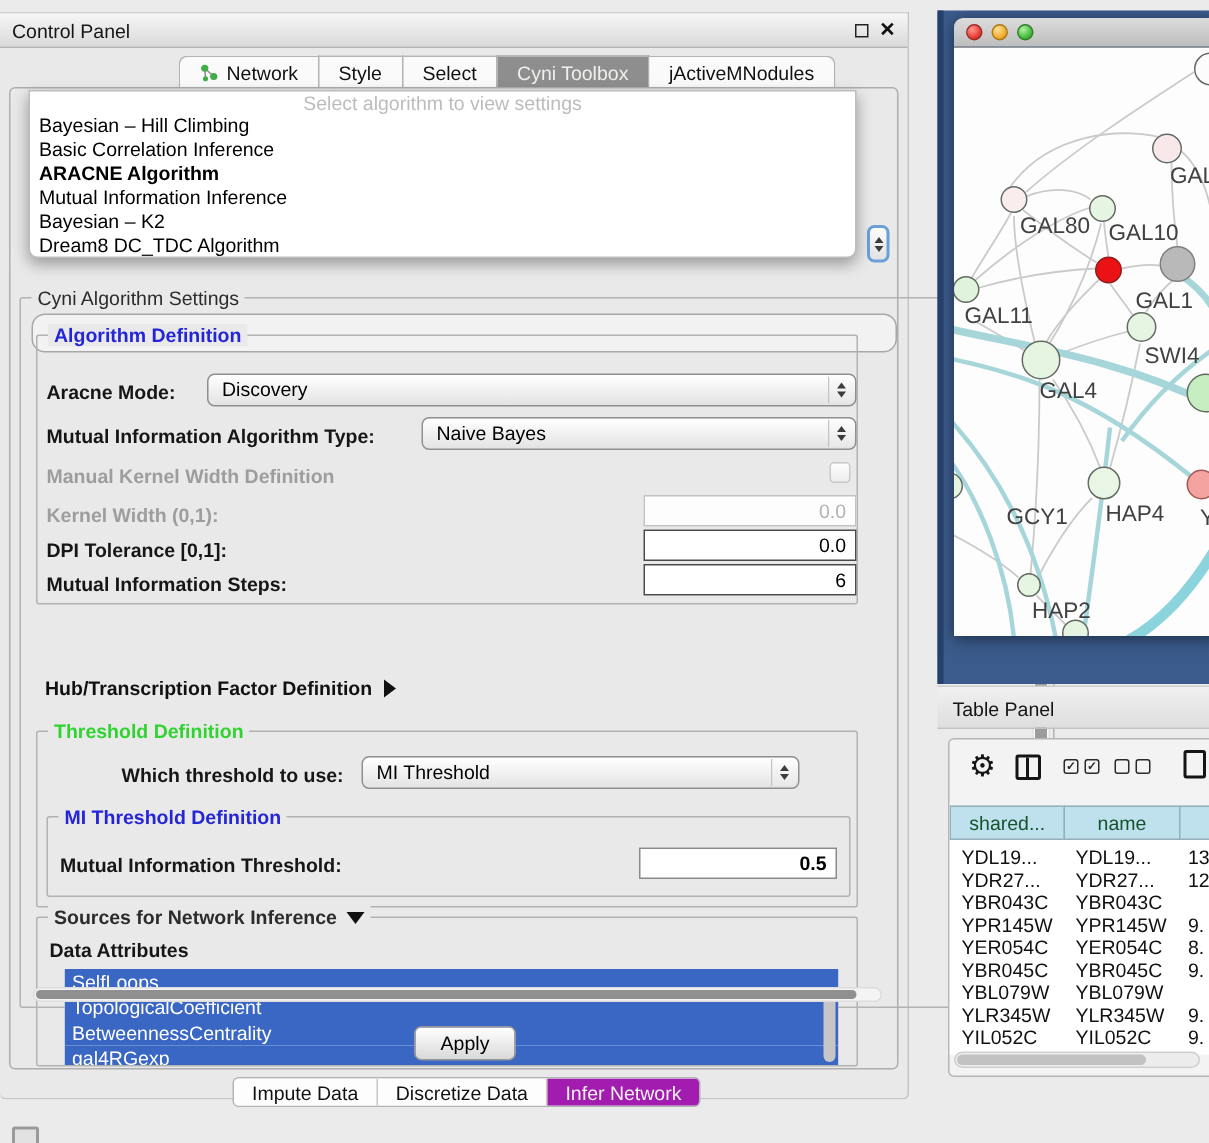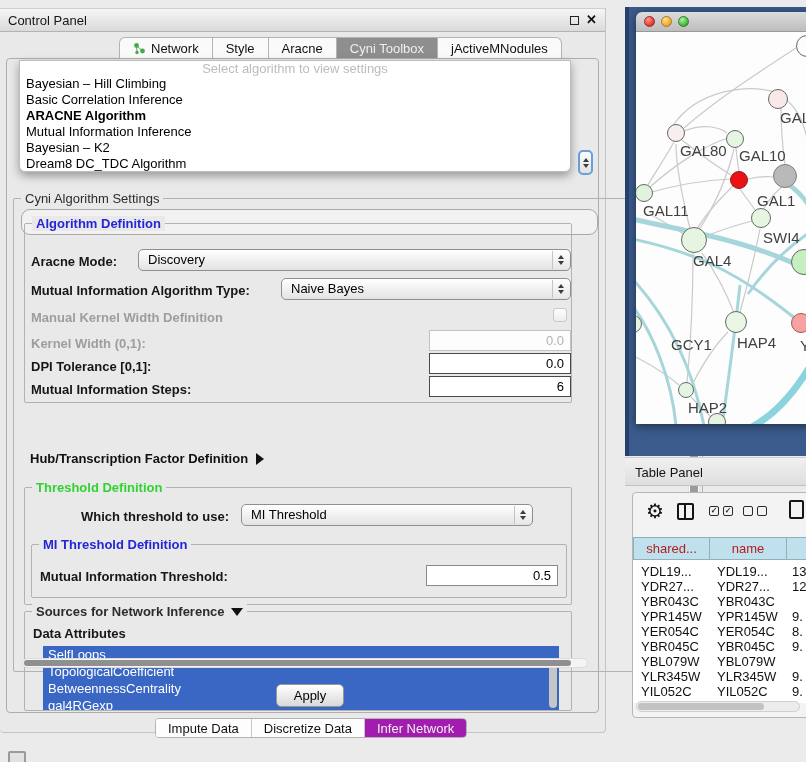--- a/index.html
+++ b/index.html
@@ -55,21 +55,21 @@
            background:linear-gradient(#ffffff,#e3e3e3); font-size:13px; line-height:20px; padding-left:9px; color:#000; }
   .spin { position:absolute; right:1px; top:1px; bottom:1px; width:17px; border-left:1px solid #c3c3c3;
           display:flex; flex-direction:column; align-items:center; justify-content:center; gap:2px;
           background:linear-gradient(#fcfcfc,#e8e8e8); border-radius:0 4px 4px 0; }
   .tri-up { width:0; height:0; border-left:3.5px solid transparent; border-right:3.5px solid transparent; border-bottom:4.5px solid #3c3c3c; }
   .tri-dn { width:0; height:0; border-left:3.5px solid transparent; border-right:3.5px solid transparent; border-top:4.5px solid #3c3c3c; }
 
   .txt { position:absolute; height:21px; border:1px solid #4a4a4a; background:#fff; font-size:13px;
          text-align:right; padding:0 6px; line-height:19px; color:#000; }
   .txt.dis { border:1px solid #c2c2c2; color:#b2b2b2; background:#fdfdfd; }
-  .txt.mid { border:1px solid #8a8a8a; }
+  .txt.mid { border:1px solid #8a8a8a;font-weight:bold; }
 
   .chk { position:absolute; width:14px; height:14px; border:1px solid #c9c9c9; border-radius:3px;
          background:linear-gradient(#fefefe,#ececec); }
 
   .arrow-right { display:inline-block; width:0; height:0; border-top:6px solid transparent; border-bottom:6px solid transparent;
                  border-left:8px solid #111; margin-left:8px; vertical-align:-2px; }
   .arrow-down  { display:inline-block; width:0; height:0; border-left:6px solid transparent; border-right:6px solid transparent;
                  border-top:8px solid #111; margin-left:6px; vertical-align:0px; }
 
   .attr-list { position:absolute; background:#ffffff; overflow:hidden; }
@@ -114,21 +114,21 @@
               border:1px solid #b6b6b6; border-radius:4px; overflow:hidden; }
   .tp-toolbar { position:absolute; left:0; top:0; width:100%; height:44px; }
   .gear { position:absolute; left:13px; top:7px; font-size:20px; color:#151515; line-height:22px; }
   .colicon { position:absolute; left:44px; top:10px; width:17px; height:17px; border:2.4px solid #151515; border-radius:2px; }
   .colicon::after { content:""; position:absolute; left:5px; top:0; width:2.4px; height:100%; background:#151515; }
   .cbico { position:absolute; top:13px; width:10px; height:10px; border:1.6px solid #2a2a2a; border-radius:2px;
            font-size:8px; line-height:8px; text-align:center; color:#2a2a2a; font-weight:bold; }
   .docico { position:absolute; left:156px; top:7px; width:15px; height:19px; border:2.2px solid #151515; border-radius:2px; background:#f3f3f3; }
   .tp-table { position:absolute; left:0; top:44px; width:100%; height:166px; background:#fff; }
   .th { position:absolute; top:0; height:23px; background:#bfe1ee; border:1px solid #94aeba; font-size:13px;
-        text-align:center; line-height:21px; color:#b91c1c; }
+        text-align:center; line-height:21px; color:#14532d; }
   .td { position:absolute; font-size:13px; color:#111; white-space:nowrap; }
   .tp-htrack { position:absolute; left:3px; bottom:5px; width:164px; height:11px; background:#ececec; border:1px solid #cfcfcf; border-radius:6px; }
   .tp-hthumb { position:absolute; left:1px; top:1px; width:78%; height:7px; background:#c2c2c2; border-radius:4px; }
 </style>
 </head>
 <body>
 
 <div id="app">
 
   <div class="cp-window">
@@ -146,21 +146,21 @@
           <circle cx="3.5" cy="3.5" r="2.4" fill="#3fae47"></circle>
           <circle cx="9.5" cy="9" r="2.4" fill="#3fae47"></circle>
           <circle cx="4" cy="10.5" r="1.7" fill="#3fae47"></circle>
         </svg>
         <span>Network</span>
       </div>
       <div class="tab">
           <span>Style</span>
         </div>
       <div class="tab">
-          <span>Aracne</span>
+          <span>Select</span>
         </div>
       <div class="tab sel">
           <span>Cyni Toolbox</span>
         </div>
       <div class="tab last">
           <span>jActiveMNodules</span>
         </div>
     </div>
 
     <div class="tabpane">

